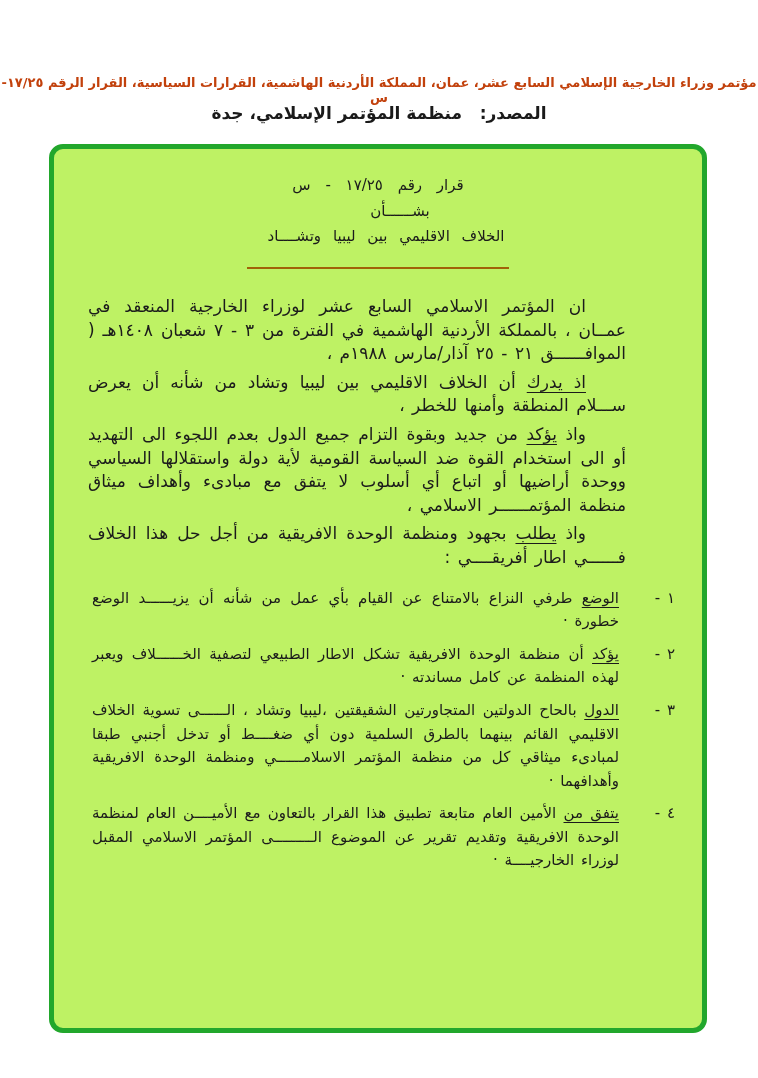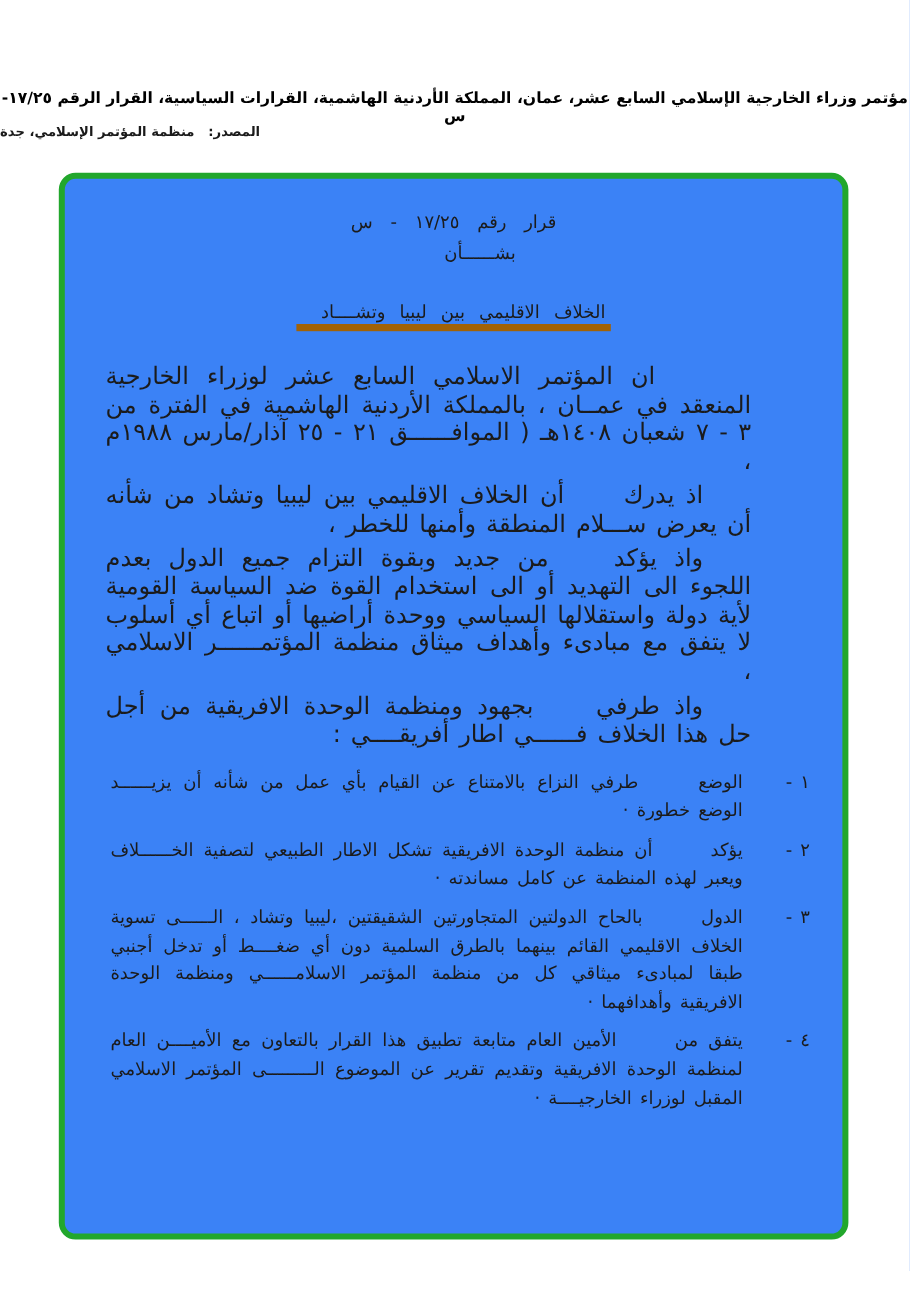--- a/index.html
+++ b/index.html
@@ -15,80 +15,79 @@
 
   
   .hdr-line1 {
     position: absolute;
     top: 75px; left: 0; right: 0;
     direction: rtl;
     text-align: center;
     font-size: 13px;
     font-weight: bold;
     letter-spacing: 0.2px;
-    color: #000000;
+    color: #c2410c;
   }
   .hdr-line2 {
     position: absolute;
     top: 103px; left: 0; right: 0;
     direction: rtl;
-    text-align: left;
-    font-size: 11px;
+    text-align: center;
+    font-size: 17px;
     font-weight: bold;
     color: #1a1a1a;
   }
 
   
   .frame {
     position: absolute;
     left: 49px;
     top: 144px;
     width: 658px;
     height: 889px;
     border: 5px solid #22a72c;
     border-radius: 14px;
-    background: #3b82f6;
+    background: #bef264;
   }
 
   
   .title-block {
     direction: rtl;
     text-align: center;
     padding-top: 27px;
     font-size: 15px;
     color: #1b1b1b;
   }
   .title-num   { word-spacing: 10px; margin-bottom: 8px; }
   .title-mid   { word-spacing: 4px;  margin-bottom: 7px; margin-left: 44px; }
   .title-subject-wrap { margin-bottom: 0; }
   .title-subject {
     display: inline-block;
     word-spacing: 7px;
-    border-bottom: 6px solid #a16207;
-    padding: 0 4px 1px 20px; 
-    margin-top: 24px;
+    border-bottom: 2px solid #a16207;
+    padding: 0 4px 22px 20px; 
   }
 
   
   .paras {
     direction: rtl;
     margin: 26px 76px 0 34px;
-    font-size: 20px;
+    font-size: 17px;
     line-height: 23.6px;
     text-align: justify;
     word-spacing: 2px;
   }
   .para {
     text-indent: 40px;
     margin-bottom: 5px;
   }
   .lead {
+    text-decoration: underline;
     text-underline-offset: 4px;
     text-decoration-thickness: 1.4px;
-    margin-left: 40px;
   }
 
   
   .items {
     direction: rtl;
     margin: 17px 27px 0 38px;
     font-size: 15px;
     line-height: 23.6px;
     word-spacing: 2px;
   }
@@ -109,21 +108,21 @@
     <div class="title-mid">بشــــــأن</div>
     <div class="title-subject-wrap">
       <span class="title-subject">الخلاف الاقليمي بين ليبيا وتشــــاد</span>
     </div>
   </div>
 
   <div class="paras">
     <p class="para"><span></span><span class="lead"></span><span>ان المؤتمر الاسلامي السابع عشر لوزراء الخارجية المنعقد في عمــان ، بالمملكة الأردنية الهاشمية في الفترة من ٣ - ٧ شعبان ١٤٠٨هـ ( الموافــــــق ٢١ - ٢٥ آذار/مارس ١٩٨٨م ،</span></p>
     <p class="para"><span></span><span class="lead">اذ يدرك</span><span> أن الخلاف الاقليمي بين ليبيا وتشاد من شأنه أن يعرض ســـلام المنطقة وأمنها للخطر ،</span></p>
     <p class="para"><span>واذ </span><span class="lead">يؤكد</span><span> من جديد وبقوة التزام جميع الدول بعدم اللجوء الى التهديد أو الى استخدام القوة ضد السياسة القومية لأية دولة واستقلالها السياسي ووحدة أراضيها أو اتباع أي أسلوب لا يتفق مع مبادىء وأهداف ميثاق منظمة المؤتمــــــر الاسلامي ،</span></p>
-    <p class="para"><span>واذ </span><span class="lead">طرفي</span><span> بجهود ومنظمة الوحدة الافريقية من أجل حل هذا الخلاف فــــــي اطار أفريقــــي :</span></p>
+    <p class="para"><span>واذ </span><span class="lead">يطلب</span><span> بجهود ومنظمة الوحدة الافريقية من أجل حل هذا الخلاف فــــــي اطار أفريقــــي :</span></p>
   </div>
 
   <div class="items">
     <div class="item">
       <div class="item-num">١ -</div>
       <div class="item-text"><span class="lead">الوضع</span><span> طرفي النزاع بالامتناع عن القيام بأي عمل من شأنه أن يزيــــــد الوضع خطورة ·</span></div>
     </div>
     <div class="item">
       <div class="item-num">٢ -</div>
       <div class="item-text"><span class="lead">يؤكد</span><span> أن منظمة الوحدة الافريقية تشكل الاطار الطبيعي لتصفية الخــــــلاف ويعبر لهذه المنظمة عن كامل مساندته ·</span></div>

